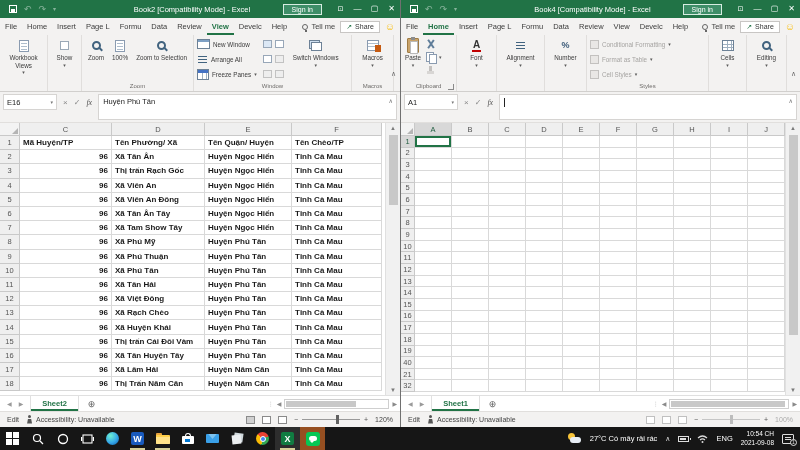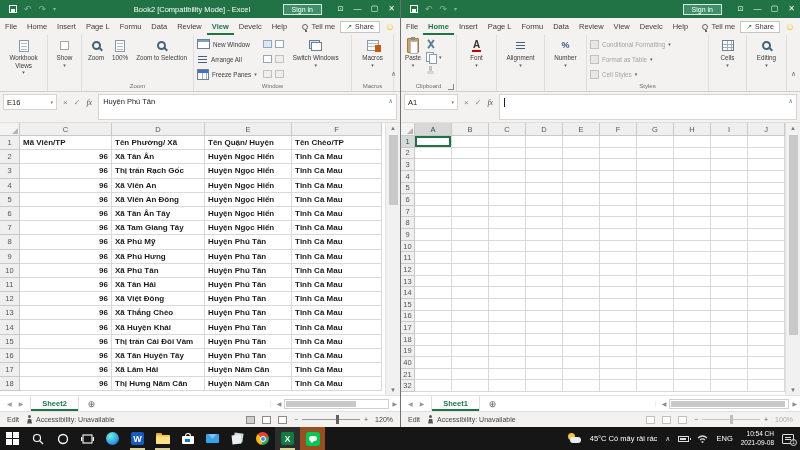--- a/index.html
+++ b/index.html
@@ -356,21 +356,21 @@
     </div>
 
     <div class="gridzone">
       <div class="grid" id="grid-left" style="grid-template-columns: 20px 92px 93px 87px 90px; grid-template-rows: 13px repeat(18, 14.2px);">
           <div class="corner"></div>
           <div class="hdrcell">C</div>
           <div class="hdrcell">D</div>
           <div class="hdrcell">E</div>
           <div class="hdrcell">F</div>
           <div class="hdrcell">1</div>
-          <div class="cell">Mã Viên/TP</div>
+          <div class="cell">Mã Huyện/TP</div>
           <div class="cell">Tên Phường/ Xã</div>
           <div class="cell">Tên Quận/ Huyện</div>
           <div class="cell">Tên Chèo/TP</div>
           <div class="hdrcell">2</div>
           <div class="cell num">96</div>
           <div class="cell">Xã Tân Ân</div>
           <div class="cell">Huyện Ngọc Hiển</div>
           <div class="cell">Tỉnh Cà Mau</div>
           <div class="hdrcell">3</div>
           <div class="cell num">96</div>
@@ -387,51 +387,51 @@
           <div class="cell">Xã Viên An Đông</div>
           <div class="cell">Huyện Ngọc Hiển</div>
           <div class="cell">Tỉnh Cà Mau</div>
           <div class="hdrcell">6</div>
           <div class="cell num">96</div>
           <div class="cell">Xã Tân Ân Tây</div>
           <div class="cell">Huyện Ngọc Hiển</div>
           <div class="cell">Tỉnh Cà Mau</div>
           <div class="hdrcell">7</div>
           <div class="cell num">96</div>
-          <div class="cell">Xã Tam Giang Tây</div>
+          <div class="cell">Xã Tam Show Tây</div>
           <div class="cell">Huyện Ngọc Hiển</div>
           <div class="cell">Tỉnh Cà Mau</div>
           <div class="hdrcell">8</div>
           <div class="cell num">96</div>
           <div class="cell">Xã Phú Mỹ</div>
           <div class="cell">Huyện Phú Tân</div>
           <div class="cell">Tỉnh Cà Mau</div>
           <div class="hdrcell">9</div>
           <div class="cell num">96</div>
-          <div class="cell">Xã Phú Hưng</div>
+          <div class="cell">Xã Phú Thuận</div>
           <div class="cell">Huyện Phú Tân</div>
           <div class="cell">Tỉnh Cà Mau</div>
           <div class="hdrcell">10</div>
           <div class="cell num">96</div>
           <div class="cell">Xã Phú Tân</div>
           <div class="cell">Huyện Phú Tân</div>
           <div class="cell">Tỉnh Cà Mau</div>
           <div class="hdrcell">11</div>
           <div class="cell num">96</div>
           <div class="cell">Xã Tân Hải</div>
           <div class="cell">Huyện Phú Tân</div>
           <div class="cell">Tỉnh Cà Mau</div>
           <div class="hdrcell">12</div>
           <div class="cell num">96</div>
           <div class="cell">Xã Việt Đông</div>
           <div class="cell">Huyện Phú Tân</div>
           <div class="cell">Tỉnh Cà Mau</div>
           <div class="hdrcell">13</div>
           <div class="cell num">96</div>
-          <div class="cell">Xã Thắng Chèo</div>
+          <div class="cell">Xã Rạch Chèo</div>
           <div class="cell">Huyện Phú Tân</div>
           <div class="cell">Tỉnh Cà Mau</div>
           <div class="hdrcell">14</div>
           <div class="cell num">96</div>
           <div class="cell">Xã Huyện Khái</div>
           <div class="cell">Huyện Phú Tân</div>
           <div class="cell">Tỉnh Cà Mau</div>
           <div class="hdrcell">15</div>
           <div class="cell num">96</div>
           <div class="cell">Thị trấn Cái Đôi Vàm</div>
@@ -442,21 +442,21 @@
           <div class="cell">Xã Tân Huyện Tây</div>
           <div class="cell">Huyện Phú Tân</div>
           <div class="cell">Tỉnh Cà Mau</div>
           <div class="hdrcell">17</div>
           <div class="cell num">96</div>
           <div class="cell">Xã Lâm Hải</div>
           <div class="cell">Huyện Năm Căn</div>
           <div class="cell">Tỉnh Cà Mau</div>
           <div class="hdrcell">18</div>
           <div class="cell num">96</div>
-          <div class="cell">Thị Hưng Năm Căn</div>
+          <div class="cell">Thị Trấn Năm Căn</div>
           <div class="cell">Huyện Năm Căn</div>
           <div class="cell">Tỉnh Cà Mau</div>
         </div>
       <div class="vscroll">
         <span class="varrow">▲</span>
         <div class="vthumb" style="height:70px"></div>
         <div class="vspacer"></div>
         <span class="varrow">▼</span>
       </div>
     </div>
@@ -501,20 +501,21 @@
   </div>
 
   <div class="window" id="win-right">
     <div class="titlebar">
       <div class="qat">
         <span class="save-glyph"></span>
         <span class="dim">↶</span>
         <span class="dim">↷</span>
         <span class="dim" style="font-size:6px">▾</span>
       </div>
+      <span class="ttl">Book4 [Compatibility Mode] - Excel</span>
       <div class="tb-right">
         <span class="signin">Sign in</span>
         <span class="winctl ribdisp">⊡</span>
         <span class="winctl">—</span>
         <span class="winctl">▢</span>
         <span class="winctl">✕</span>
       </div>
     </div>
 
     <div class="tabsbar">
@@ -1044,21 +1045,21 @@
         <div class="ticon activeapp">
           <div style="position:relative;width:14px;height:14px;border-radius:3px;background:#06c755;display:flex;align-items:center;justify-content:center">
             <div style="width:8px;height:5.5px;background:#fff;border-radius:2.5px"></div>
             <div style="position:absolute;left:4px;bottom:2.5px;width:0;height:0;border-left:2px solid transparent;border-right:2px solid transparent;border-top:2.5px solid #fff"></div>
           </div>
         </div>
       </div>
     <div class="tray">
       <span class="wicon"></span>
       <span>
-        <span>45°C</span>&nbsp;<span>Có mây rải rác</span>
+        <span>27°C</span>&nbsp;<span>Có mây rải rác</span>
       </span>
       <span class="chev">∧</span>
       <span class="batt"></span>
       <svg width="11" height="9" viewBox="0 0 11 9">
         <path d="M1 4 Q5.5 0 10 4" fill="none" stroke="#ddd" stroke-width="1.2"></path>
         <path d="M3 6 Q5.5 3.8 8 6" fill="none" stroke="#ddd" stroke-width="1.2"></path>
         <circle cx="5.5" cy="8" r="1" fill="#ddd"></circle>
       </svg>
       <span>ENG</span>
       <span class="clockbox">

